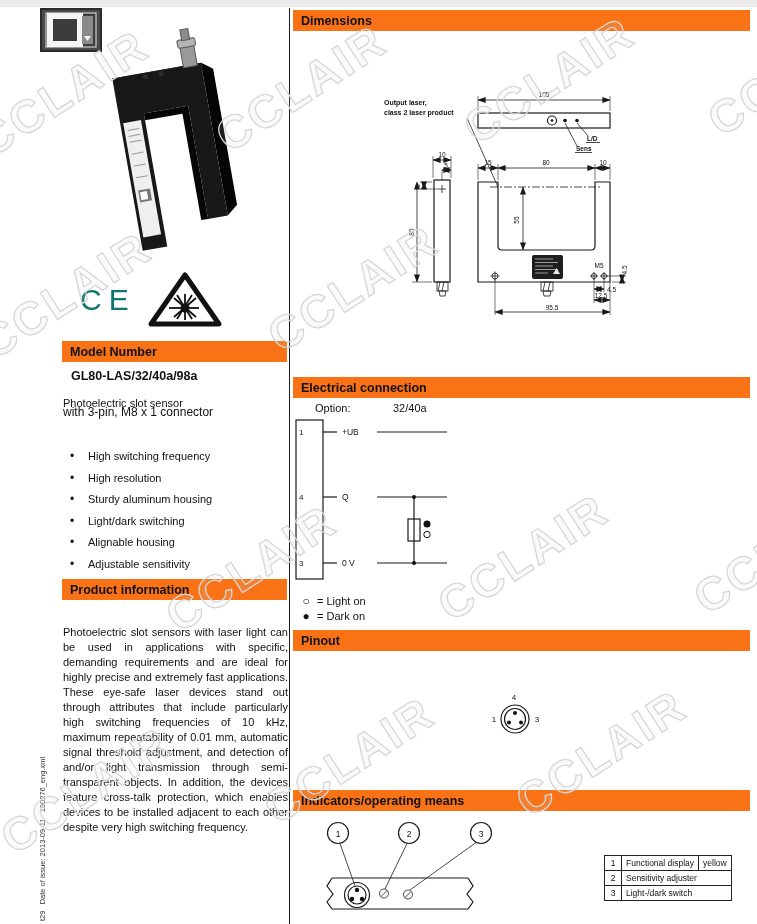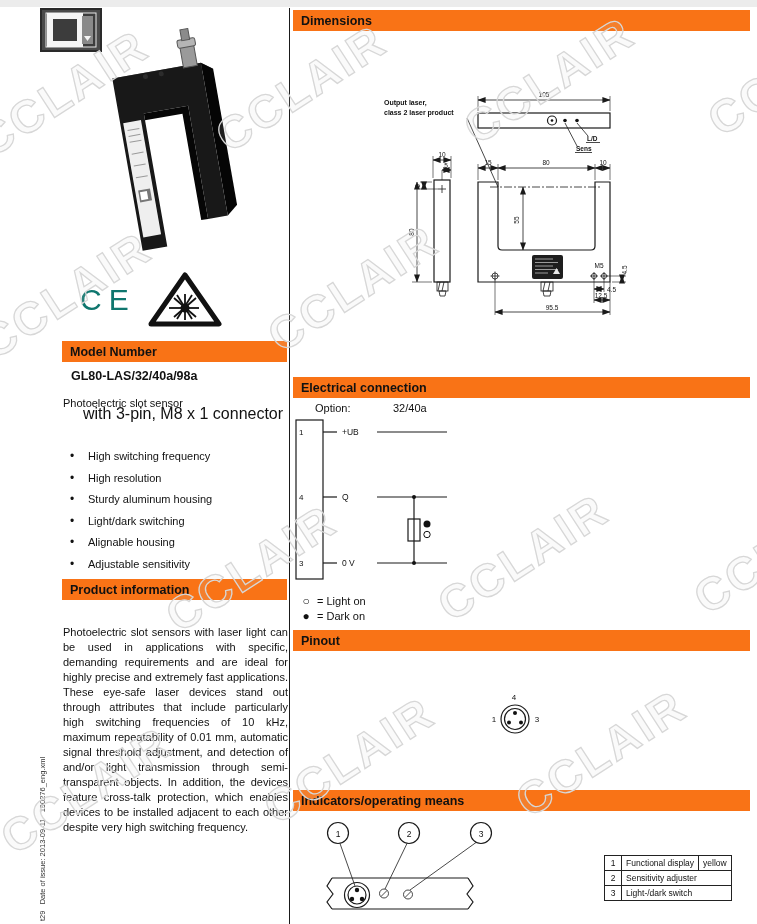--- a/index.html
+++ b/index.html
@@ -9,21 +9,21 @@
   .divider{position:absolute;left:289px;top:8px;width:1px;height:916px;background:#1a1a1a;}
 
   .bar{position:absolute;height:21px;background:#f97316;display:flex;align-items:center;
        padding-left:8px;box-sizing:border-box;font-weight:bold;font-size:12.5px;}
   .bar-left{left:62px;width:225px;}
   .bar-right{left:293px;width:457px;}
 
   .txt{position:absolute;}
   .model{font-weight:bold;font-size:12.5px;margin-left:8px;}
   .desc{font-size:11px;}
-  .desc2{font-size:16px;margin-left:20px;}
+  .desc2{font-size:12px;}
 
   .features{position:absolute;left:66px;top:450px;width:220px;list-style:none;margin:0;padding:0;}
   .features li{position:relative;font-size:11px;padding-left:22px;margin-bottom:9.5px;}
   .features li::before{content:"•";position:absolute;left:4px;top:-1px;font-size:12px;}
 
   .body-text{position:absolute;left:63px;top:605px;width:225px;font-size:11px;line-height:15px;
              text-align:justify;margin-top:20px;}
 
   .margin-note{position:absolute;left:38px;top:921px;transform:rotate(-90deg);
                transform-origin:0 0;font-size:7.5px;color:#333;white-space:pre;}

